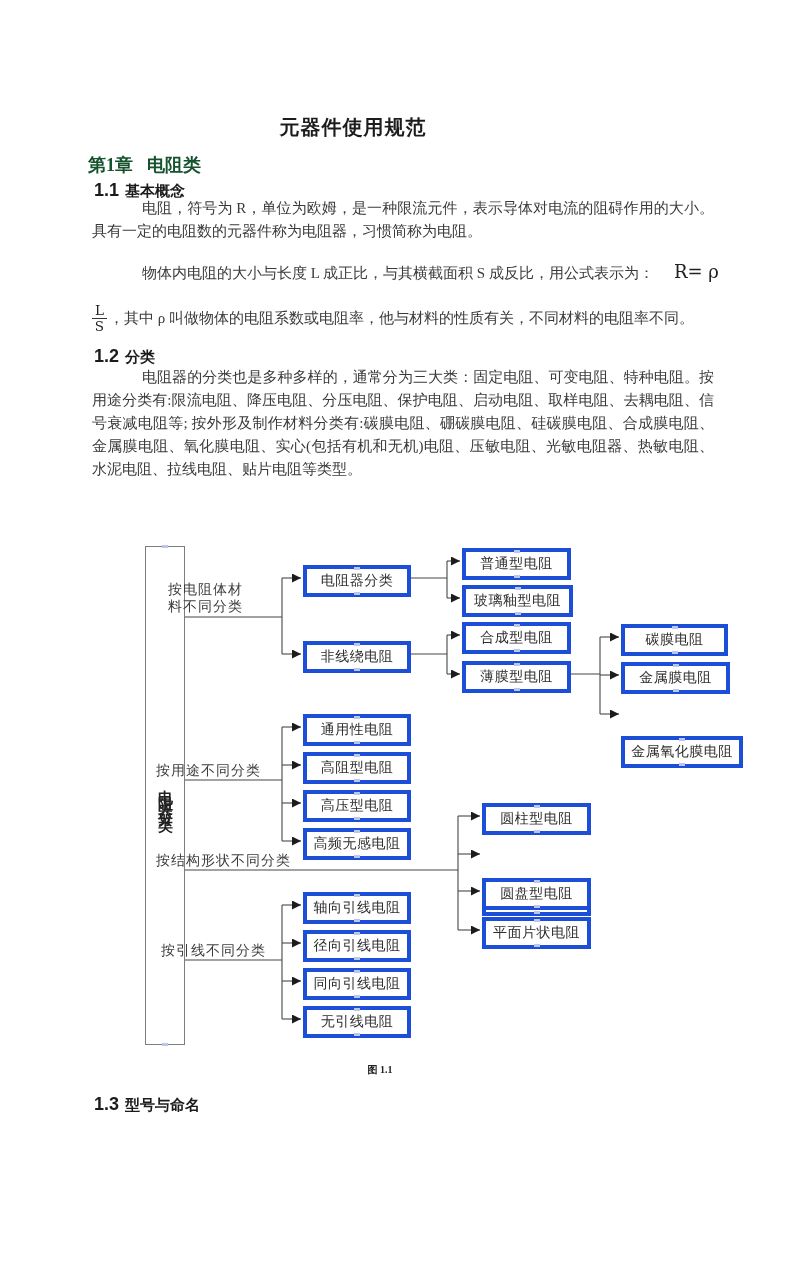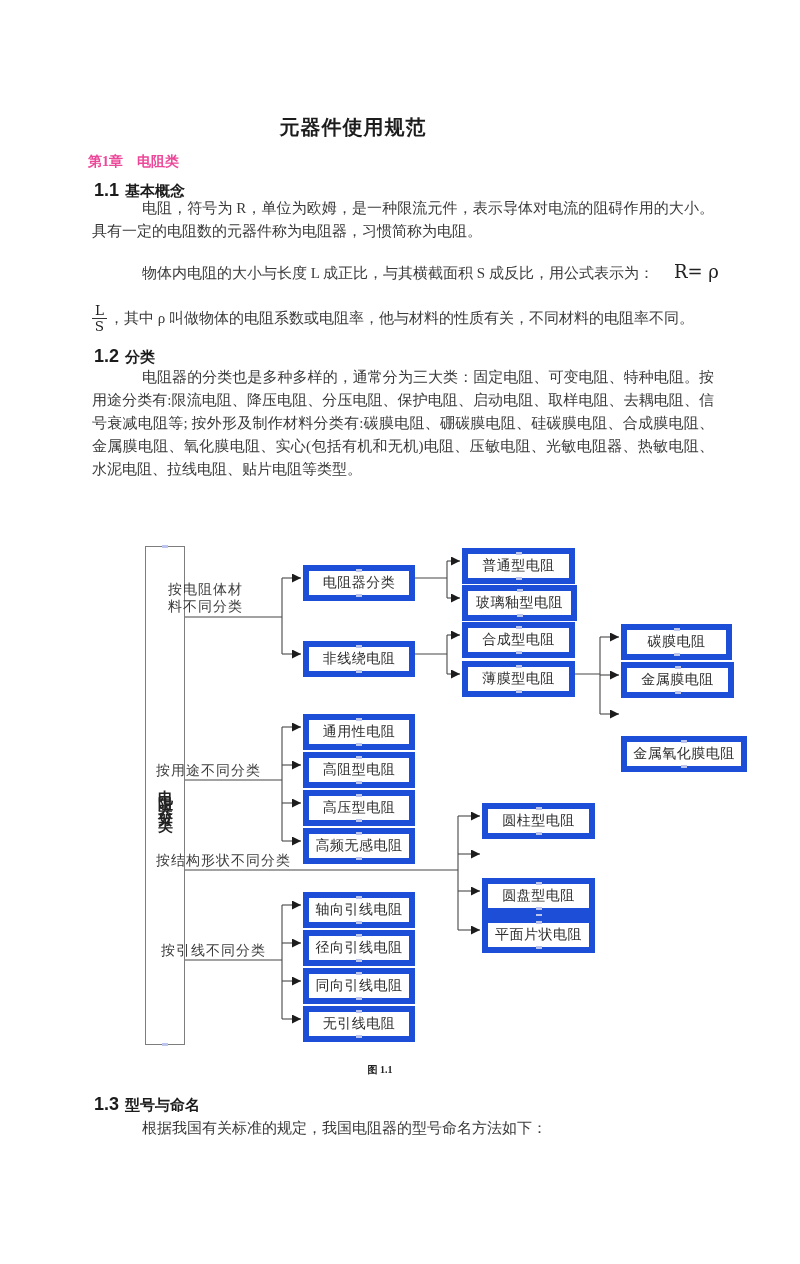--- a/index.html
+++ b/index.html
@@ -1,34 +1,34 @@
 <!DOCTYPE html>
 <html><head>
 <meta charset="utf-8">
 <style>
   html,body{margin:0;padding:0;background:#ffffff;}
   .page{position:relative;width:800px;height:1264px;background:#ffffff;overflow:hidden;
         font-family:"Liberation Serif","DejaVu Serif",serif;color:#333;}
   .abs{position:absolute;}
   .doc-title{left:88px;top:114px;width:530px;text-align:center;font-size:20px;font-weight:bold;
              color:#1c1c1c;letter-spacing:1px;}
-  .chapter{left:88px;top:153px;font-size:14px;font-weight:bold;color:#ec4899;}
+  .chapter{left:88px;top:153px;font-size:18px;font-weight:bold;color:#14532d;}
   .chapter .sp{display:inline-block;width:14px;}
   .sec{font-size:15px;font-weight:bold;color:#1b1b1b;}
   .sec .num{font-size:18px;margin-right:6px;font-family:"Liberation Sans",sans-serif;}
   .body-text{left:92px;width:622px;font-size:15px;line-height:23px;text-align:justify;color:#3a3a3a;}
   .ind{text-indent:50px;}
   .formula{font-family:"DejaVu Serif",serif;font-size:18px;color:#222;white-space:nowrap;margin-left:20px;}
   .fracline{display:flex;align-items:center;}
   .frac{display:inline-flex;flex-direction:column;align-items:center;font-family:"DejaVu Serif",serif;
         font-size:13.5px;line-height:15px;color:#222;margin-right:2px;}
   .frac .num{border-bottom:1px solid #333;padding:0 3px;}
   .caption{left:145px;top:1063px;width:470px;text-align:center;font-size:10px;font-weight:bold;color:#222;}
   
-  .dbox{position:absolute;height:24px;line-height:24px;border:6px solid #1d4ed8;background:#fff;
+  .dbox{position:absolute;height:24px;line-height:24px;border:4px solid #1d4ed8;background:#fff;
         text-align:center;font-size:14px;letter-spacing:0.5px;color:#2e2e2e;}
   .dbox::before,.dbox::after,.rootbox::before,.rootbox::after{
         content:"";position:absolute;left:50%;margin-left:-3px;width:6px;height:3px;background:#bcc5ec;}
   .dbox::before,.rootbox::before{top:-2px;}
   .dbox::after,.rootbox::after{bottom:-2px;}
   .rootbox{position:absolute;left:145px;top:546px;width:38px;height:497px;border:1px solid #7d7d7d;
         background:#fff;display:flex;align-items:center;justify-content:center;}
   .rootbox .vtxt{writing-mode:vertical-rl;text-orientation:upright;font-size:15px;font-weight:bold;
         letter-spacing:7px;color:#222;}
   .blabel{position:absolute;font-size:14px;line-height:17px;color:#3c3c3c;letter-spacing:1px;}
@@ -130,15 +130,14 @@
   <div class="dbox" style="left:303px;top:930px;width:100px;">径向引线电阻</div>
   <div class="dbox" style="left:303px;top:968px;width:100px;">同向引线电阻</div>
   <div class="dbox" style="left:303px;top:1006px;width:100px;">无引线电阻</div>
 
   <div class="abs caption">图 1.1</div>
 
   <div class="abs sec" style="left:94px;top:1094px;">
     <span class="num">1.3</span><span>型号与命名</span>
   </div>
 
-  <div class="abs body-text ind" style="top:1117px;">根据我国有关标准的规定，我国电阻器的型号命名方法如下：</div>
 
 </div>
 
 </body></html>

